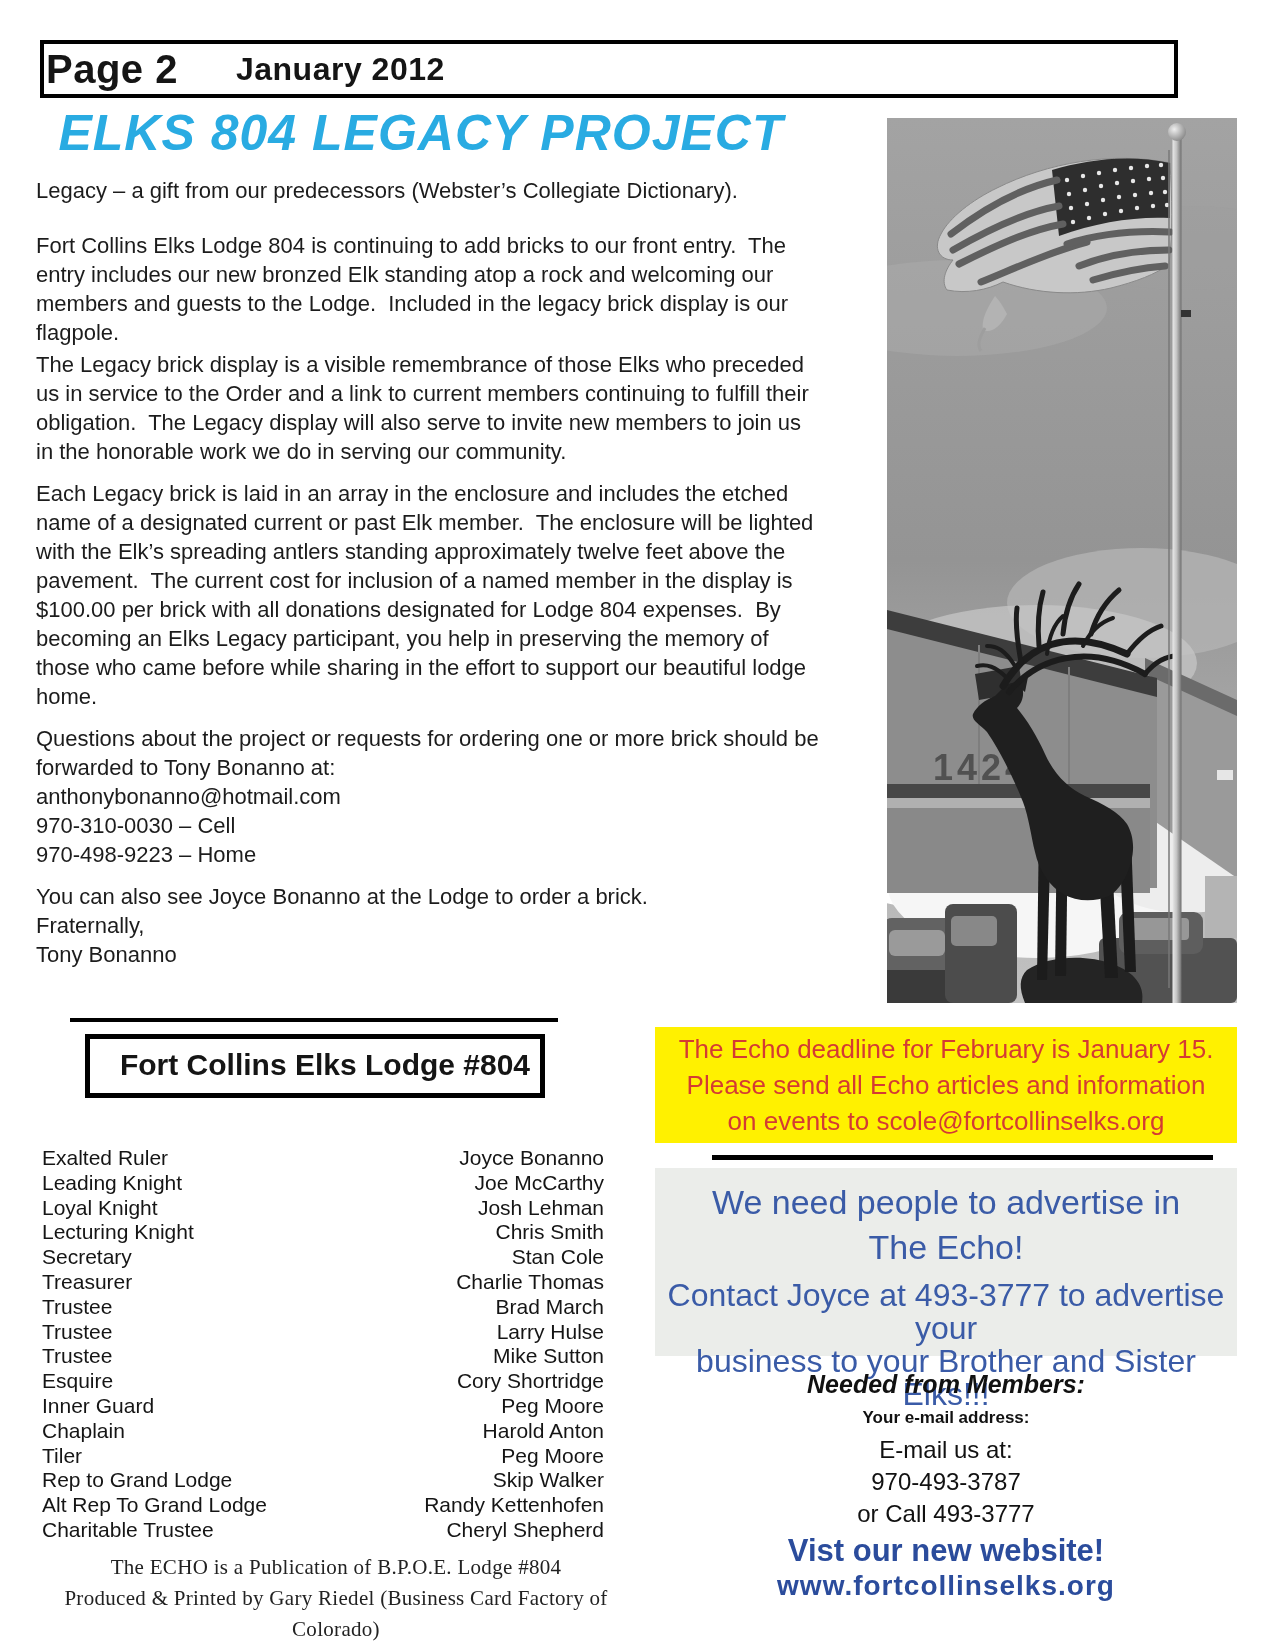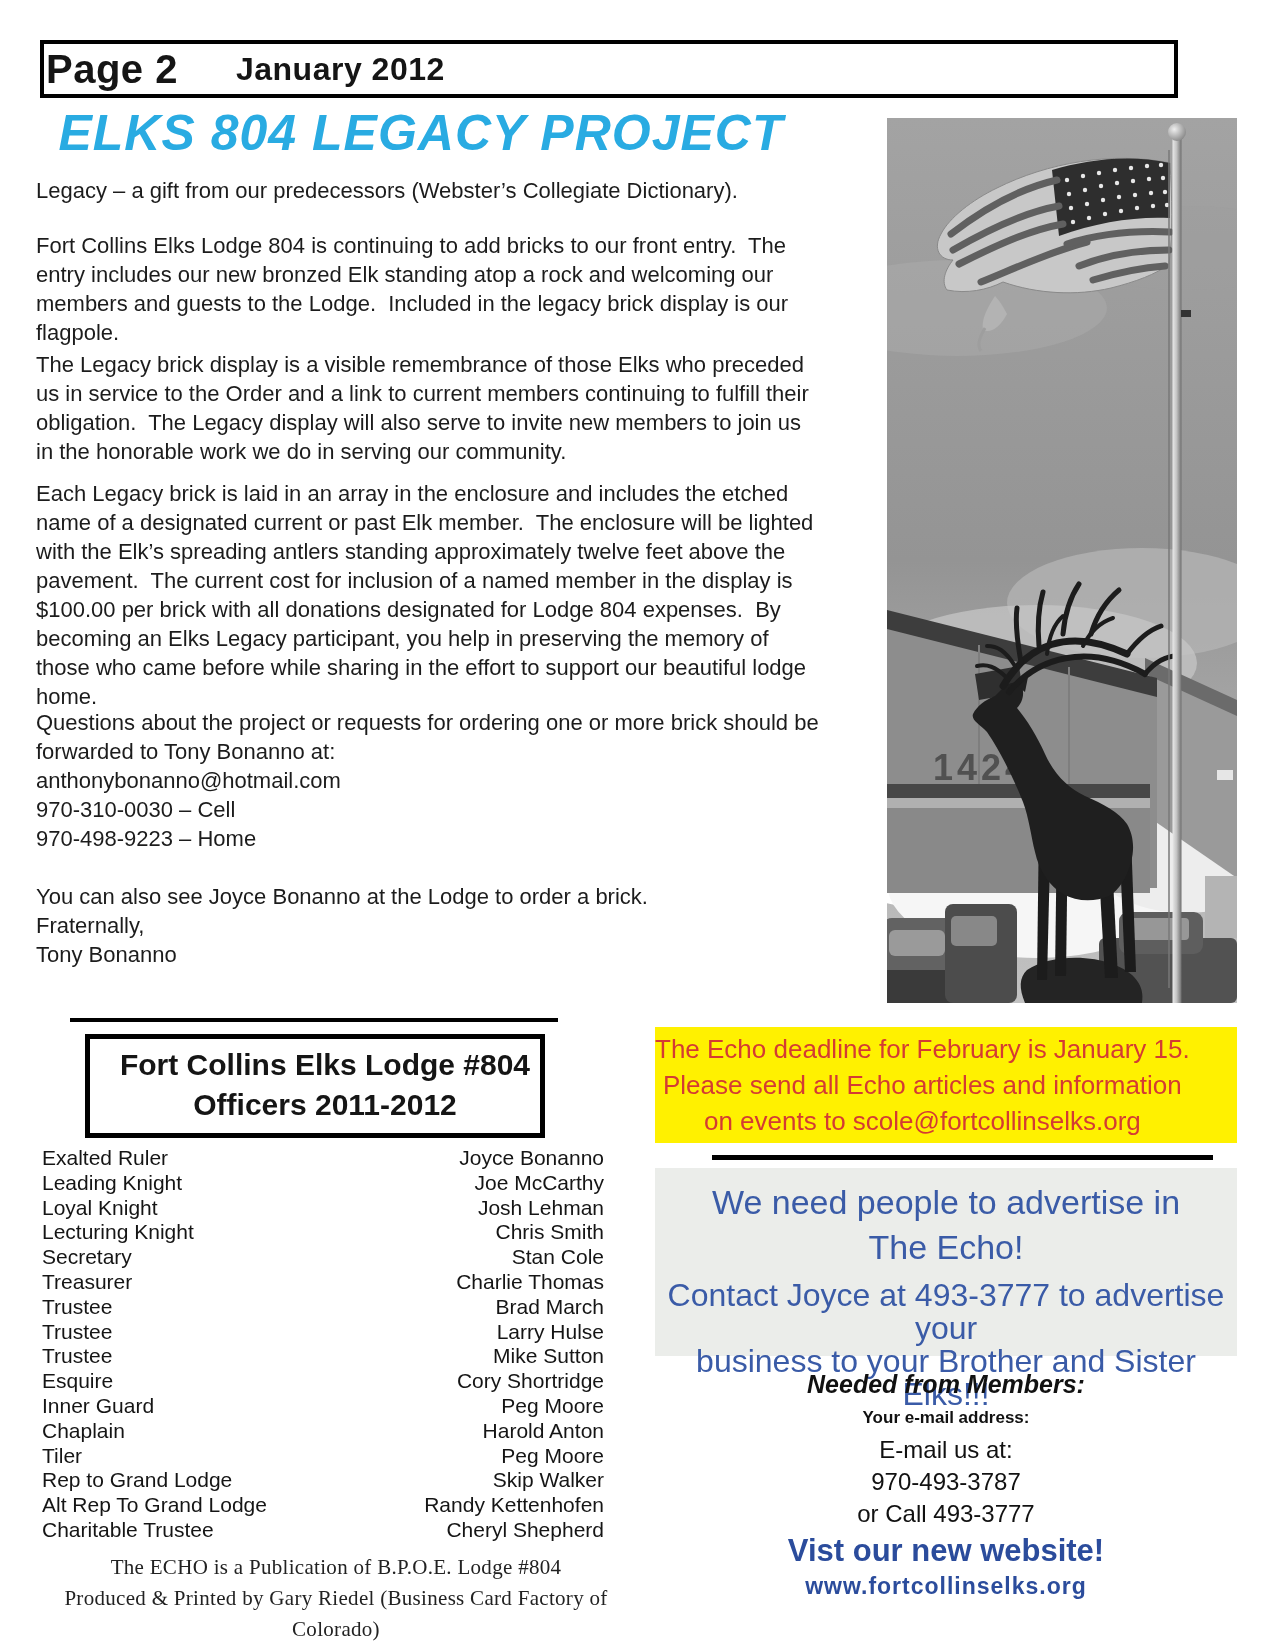--- a/index.html
+++ b/index.html
@@ -14,51 +14,51 @@
 
   
   .art-title{position:absolute;left:36px;top:104px;width:770px;text-align:center;
              font-size:50px;font-weight:bold;font-style:italic;color:#29ABE2;
              letter-spacing:1px;white-space:nowrap;}
   .bodytext{position:absolute;left:36px;font-size:22px;line-height:29px;white-space:pre;color:#1c1c1c;}
   .t-intro{top:176px;}
   .t-p1{top:231px;}
   .t-p2{top:350px;}
   .t-p3{top:479px;}
-  .t-p4{top:708px;}
+  .t-p4{top:724px;}
   .t-p5{top:882px;}
 
   
   .off-divider{position:absolute;left:70px;top:1018px;width:488px;height:4px;background:#000;}
   .off-box{position:absolute;left:85px;top:1034px;width:450px;border:5px solid #000;
            text-align:center;padding:6px 0 8px 0;background:#fff;}
   .off-box .l1,.off-box .l2{font-size:30px;font-weight:bold;line-height:40px;padding-left:20px;}
   .off-list{position:absolute;left:42px;top:1146px;width:562px;}
   .off-row{display:flex;justify-content:space-between;font-size:21px;line-height:24.8px;}
 
   
   .foot{position:absolute;left:36px;top:1552px;width:600px;text-align:center;
         font-family:"Liberation Serif",serif;font-size:21px;line-height:31px;color:#222;letter-spacing:0.3px;}
 
   
   .photo{position:absolute;left:887px;top:118px;width:350px;height:885px;}
   .notice{position:absolute;left:655px;top:1027px;width:582px;height:116px;background:#FFF100;
-          display:flex;align-items:center;}
+          display:flex;align-items:center;justify-content:center;}
   .notice .txt{font-size:26px;line-height:36px;color:#D43B33;text-align:center;white-space:pre-line;}
   .notice-divider{position:absolute;left:712px;top:1155px;width:501px;height:5px;background:#000;}
   .ad-box{position:absolute;left:655px;top:1168px;width:582px;height:188px;background:#EBEDEA;
           text-align:center;}
   .ad-box .ad-title{margin-top:12px;font-size:34px;line-height:45px;color:#3A5BA7;white-space:pre-line;}
   .ad-box .ad-sub{margin-top:9px;font-size:32px;line-height:33px;color:#3A5BA7;white-space:pre-line;}
   .member{position:absolute;left:655px;top:1368px;width:582px;text-align:center;color:#111;}
   .member .h{font-size:25px;font-weight:bold;font-style:italic;line-height:33px;}
   .member .sh{font-size:17px;font-weight:bold;line-height:33px;}
   .member .ln{font-size:24px;line-height:32px;}
   .member .cta{font-size:31px;font-weight:bold;color:#2B4C9C;line-height:37px;margin-top:2px;}
-  .member .url{font-size:23px;font-weight:bold;color:#2B4C9C;line-height:34px;letter-spacing:1px;}
+  .member .url{font-size:28px;font-weight:bold;color:#2B4C9C;line-height:34px;letter-spacing:1px;}
 </style>
 </head>
 <body>
 
 <div class="page">
 
   <div class="hdr">
     <span class="pg">Page 2</span>
     <span class="dt">January 2012</span>
   </div>
@@ -237,21 +237,20 @@
         <rect x="285.5" y="20" width="9" height="865" fill="url(#pole)"></rect>
         <circle cx="290" cy="14" r="9" fill="url(#ball)"></circle>
         <rect x="294" y="192" width="10" height="7" fill="#333333"></rect>
       </g>
     </svg>
   </div>
 
   <div class="off-divider"></div>
   <div class="off-box">
     <div class="l1">Fort Collins Elks Lodge #804</div>
-    <div class="l2">Officers 2011-2012</div>
   </div>
   <div class="off-list">
     <div class="off-row">
         <span>Exalted Ruler</span>
         <span>Joyce Bonanno</span>
       </div>
     <div class="off-row">
         <span>Leading Knight</span>
         <span>Joe McCarthy</span>
       </div>

